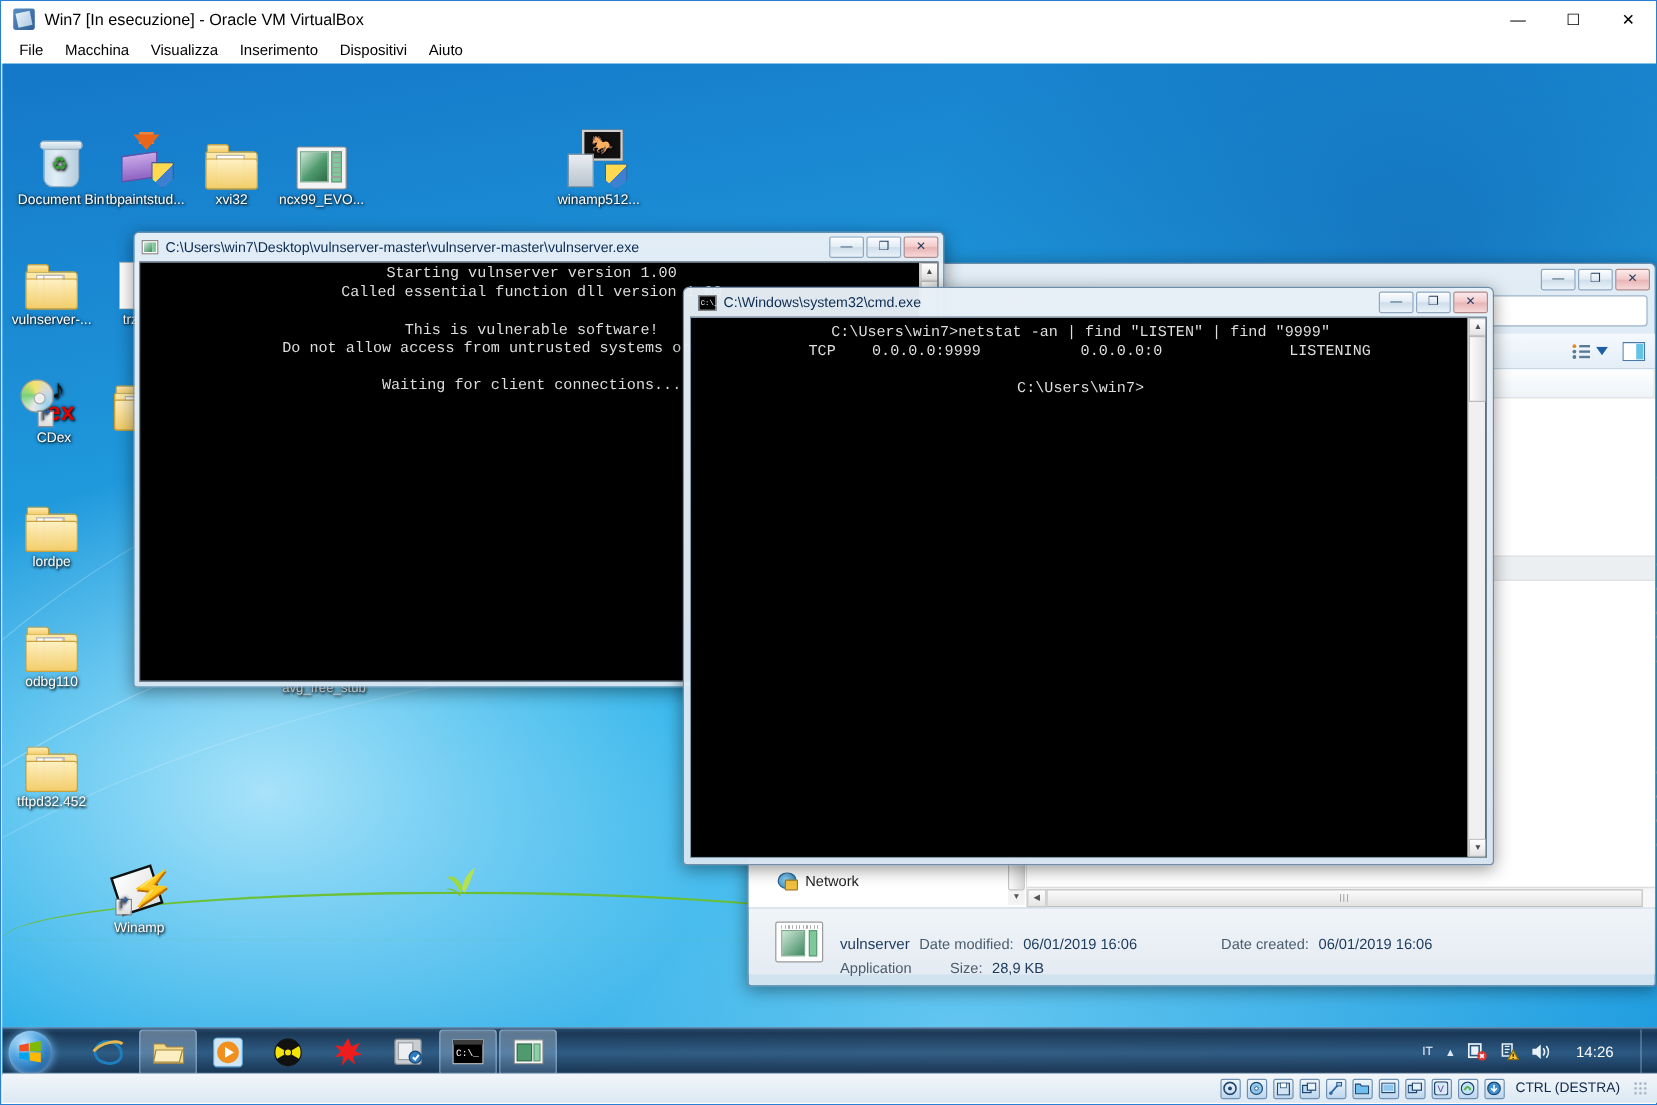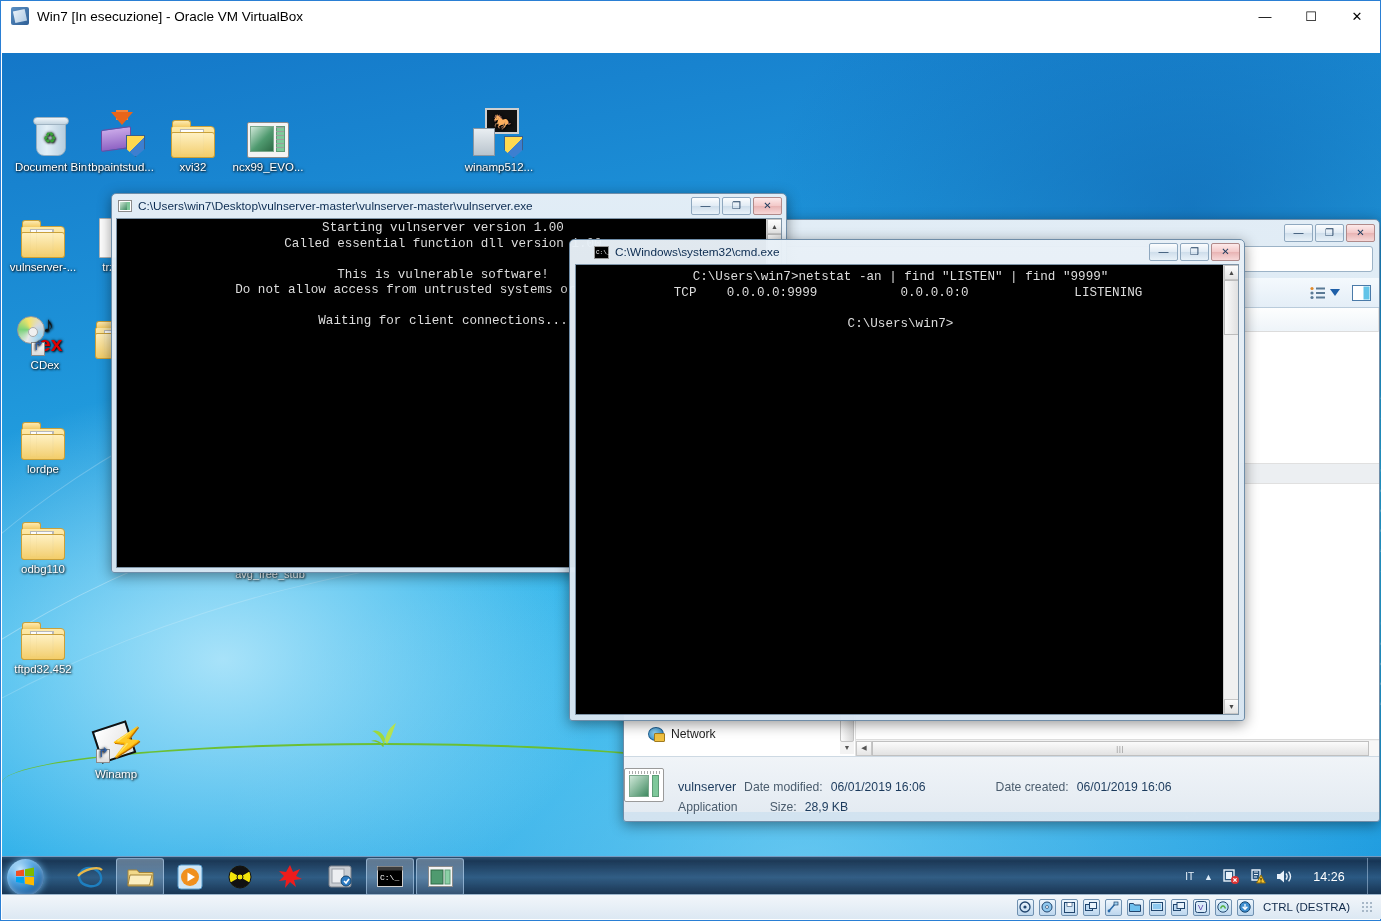--- a/index.html
+++ b/index.html
@@ -335,21 +335,21 @@
     position:absolute; left:0; right:0; bottom:0; height:17px;
     background:#f0f0f0; border-top:1px solid #dcdcdc; display:flex; align-items:center;
   }
   .hs-arrow { width:16px; height:15px; border:1px solid #c7c7c7; background:linear-gradient(180deg,#fdfdfd,#e5e5e5);
     display:flex;align-items:center;justify-content:center;font-size:7px;color:#555;}
   .hs-track{flex:1;height:15px;background:#f7f7f7;position:relative;}
   .hs-thumb{position:absolute;left:0;top:0;height:15px;width:98%;background:linear-gradient(180deg,#fbfbfb,#e2e2e2);border:1px solid #c0c0c0;
     display:flex;align-items:center;justify-content:center;font-size:7px;color:#8a8a8a;letter-spacing:1px;}
   #exp-details {
     height: 56px; background: linear-gradient(180deg,#f0f4f8,#e4ebf2);
-    border-top:1px solid #cdd9e3; display:flex; align-items:center; gap:14px;
+    border-top:1px solid #cdd9e3; display:flex; align-items:center; padding-left:22px; gap:14px;
   }
   #det-icon {
     width:40px; height:34px; flex:0 0 auto;
     background:#fff; border:1px solid #9a9a9a; border-radius:2px; position:relative;
   }
   #det-icon .s{position:absolute;left:4px;top:6px;width:20px;height:22px;background:linear-gradient(135deg,#cfe8d8,#3f8a60);border:1px solid #7aa88c;}
   #det-icon .b{position:absolute;right:4px;top:6px;width:7px;height:22px;background:#7ec89a;border:1px solid #5d9c76;}
   #det-icon .t{position:absolute;left:4px;top:2px;width:32px;height:3px;background:repeating-linear-gradient(90deg,#aaa 0 1px,transparent 1px 3px);}
   .det-line { display:flex; gap:8px; align-items:baseline; }
   .det-k { font-size:12.2px; color:#4a5c6d; }
@@ -412,20 +412,28 @@
   <div id="vbox-titlebar">
     <div id="vbox-title-icon"></div>
     <div id="vbox-title-text">Win7 [In esecuzione] - Oracle VM VirtualBox</div>
     <div style="margin-left:auto; display:flex;">
       <div class="vbox-ctrl">—</div>
       <div class="vbox-ctrl">☐</div>
       <div class="vbox-ctrl" id="vbox-ctrl-close">✕</div>
     </div>
   </div>
 
+  <div id="vbox-menubar">
+    <div class="vbox-menu-item">File</div>
+    <div class="vbox-menu-item">Macchina</div>
+    <div class="vbox-menu-item">Visualizza</div>
+    <div class="vbox-menu-item">Inserimento</div>
+    <div class="vbox-menu-item">Dispositivi</div>
+    <div class="vbox-menu-item">Aiuto</div>
+  </div>
 
   <div id="guest">
 
     <div id="wallpaper">
       <div class="wall-arc" id="arc1"></div>
       <div class="wall-arc" id="arc2"></div>
       <div class="wall-arc" id="arc3"></div>
       <div id="wall-dots"></div>
       <div id="wall-stem"></div>
       <svg id="wall-leaf" viewBox="0 0 30 34">
@@ -752,21 +760,21 @@
 Waiting for client connections...</div>
         <div class="cscroll">
           <div class="up">▲</div>
           <div class="dn">▼</div>
           <div class="thumb" style="top:15px;height:62px;"></div>
         </div>
       </div>
     </div>
 
     <div class="w7win w7frame" id="cmdwin" style="left:567px; top:186px; width:676px; height:482px;">
-      <div class="w7title" style="height:24px; padding-left:24px;">
+      <div class="w7title" style="height:24px; padding-left:12px;">
         <span style="width:15px;height:13px;background:#000;border:1px solid #9a9a9a;display:inline-block;position:relative;">
           <span style="position:absolute;left:1px;top:3px;font-size:6px;color:#fff;font-family:'Liberation Mono',monospace;line-height:6px;">C:\_</span>
         </span>
         <span class="tname">C:\Windows\system32\cmd.exe</span>
         <div class="w7ctrls">
           <div class="w7btn">—</div>
           <div class="w7btn">❐</div>
           <div class="w7btn close">✕</div>
         </div>
       </div>

